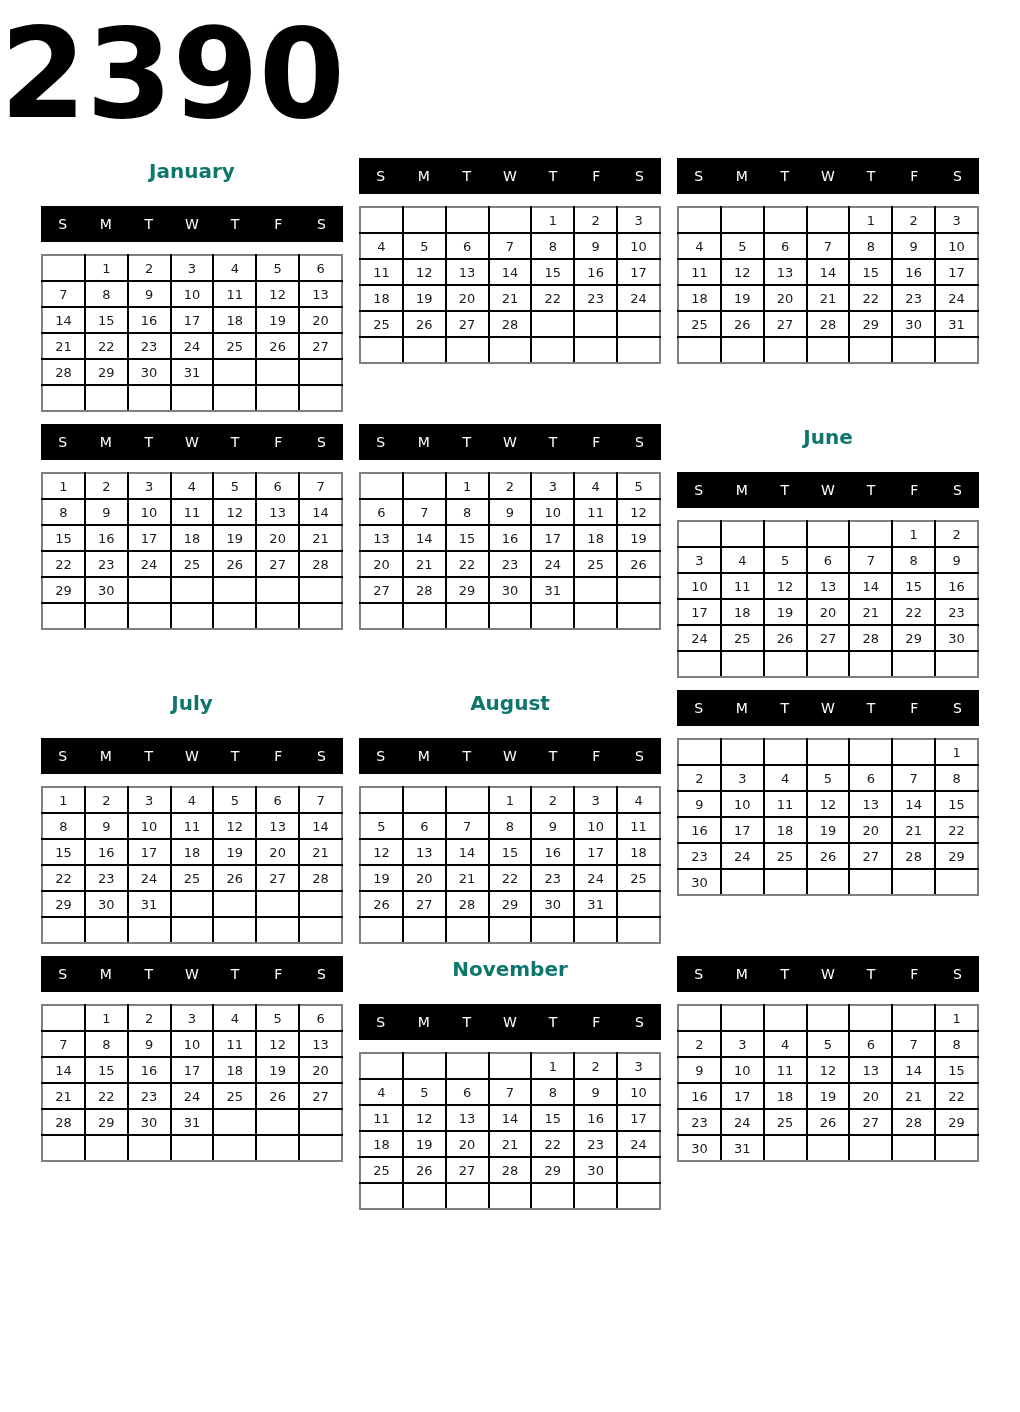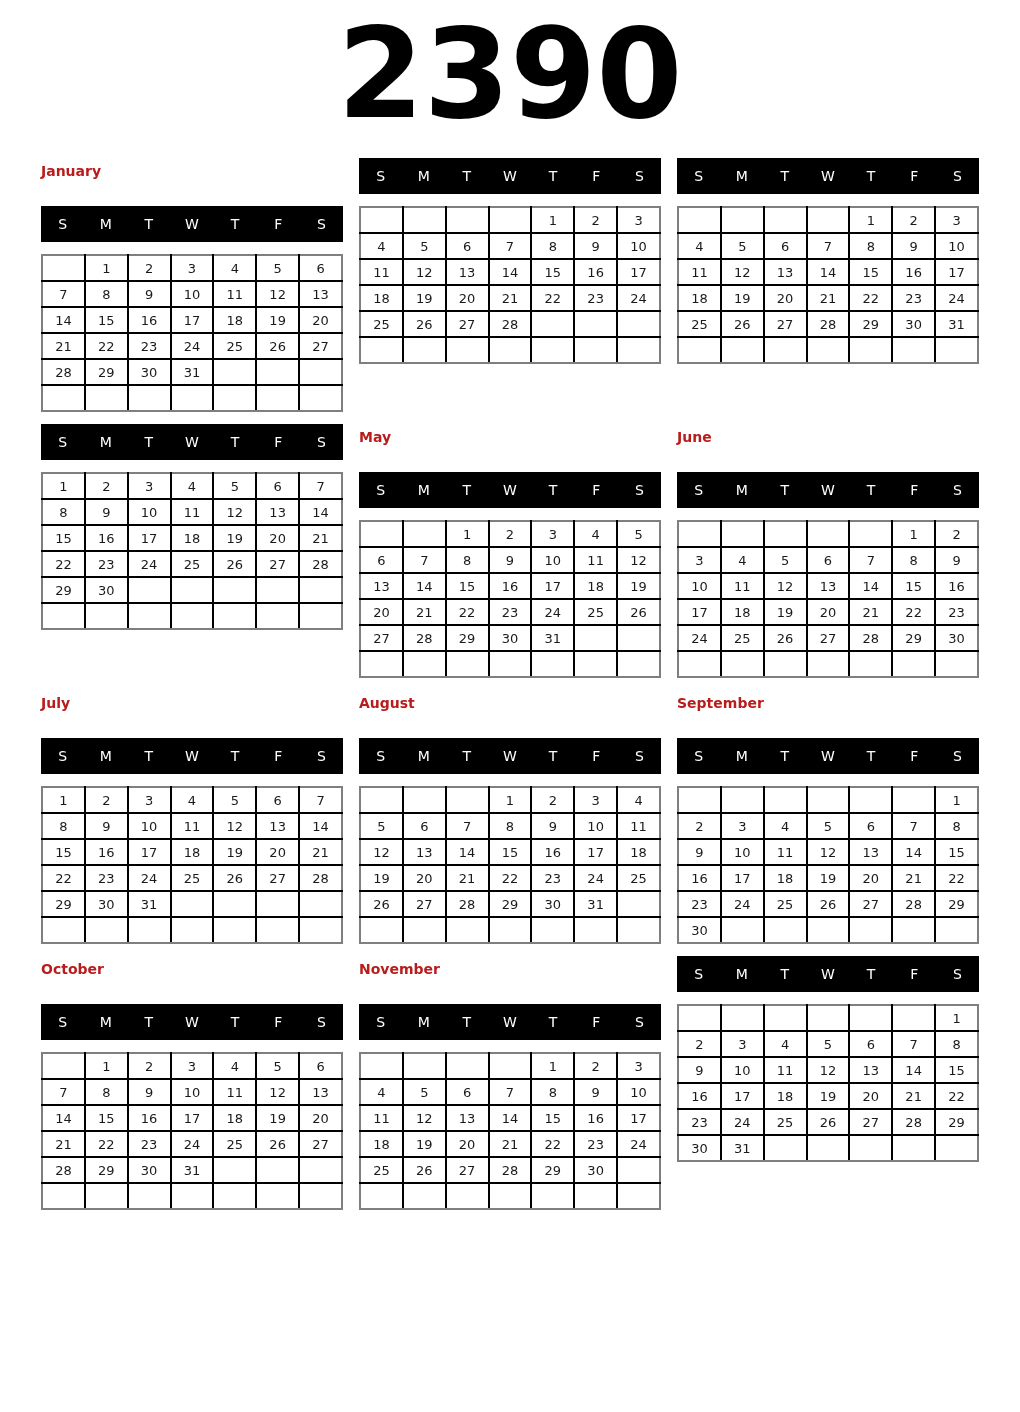--- a/index.html
+++ b/index.html
@@ -3,43 +3,43 @@
 <meta charset="utf-8">
 <style>
   * { margin: 0; padding: 0; box-sizing: border-box; }
   html, body {
     width: 1020px; height: 1412px;
     background: #ffffff;
     font-family: "DejaVu Sans", "Liberation Sans", sans-serif;
     overflow: hidden;
   }
   .year-title {
-    text-align: center;
     font-size: 124px;
     font-weight: bold;
     line-height: 1.0;
     padding-top: 12px;
     height: 158px;
     color: #000000;
   }
   .months-grid {
     display: grid;
     grid-template-columns: repeat(3, 302px);
     justify-content: space-between;
     row-gap: 12px;
     padding: 0 41px;
   }
   .month { width: 302px; }
   .month-name {
-    font-size: 14px;
+    text-align: center;
+    font-size: 20px;
     font-weight: bold;
     height: 26px;
     line-height: 26px;
     margin-bottom: 22px;
-    color: #b91c1c;
+    color: #0f766e;
   }
   .dow-bar {
     background: #000000;
     height: 36px;
     display: grid;
     grid-template-columns: repeat(7, 1fr);
     align-items: center;
     margin-bottom: 12px;
   }
   .dow {
@@ -348,21 +348,20 @@
             <td></td>
             <td></td>
             <td></td>
             <td></td>
           </tr>
         </tbody>
       </table>
   </div>
 
   <div class="month">
-    <div class="month-name">May</div>
     <div class="dow-bar">
         <div class="dow">S</div>
         <div class="dow">M</div>
         <div class="dow">T</div>
         <div class="dow">W</div>
         <div class="dow">T</div>
         <div class="dow">F</div>
         <div class="dow">S</div>
       </div>
     <table class="cal">
@@ -632,92 +631,90 @@
             <td></td>
             <td></td>
             <td></td>
             <td></td>
           </tr>
         </tbody>
       </table>
   </div>
 
   <div class="month">
-    <div class="month-name">September</div>
-    <div class="dow-bar">
-        <div class="dow">S</div>
-        <div class="dow">M</div>
-        <div class="dow">T</div>
-        <div class="dow">W</div>
-        <div class="dow">T</div>
-        <div class="dow">F</div>
-        <div class="dow">S</div>
-      </div>
-    <table class="cal">
-        <tbody>
-          <tr>
-            <td></td>
-            <td></td>
-            <td></td>
-            <td></td>
-            <td></td>
-            <td></td>
-            <td>1</td>
-          </tr>
-          <tr>
-            <td>2</td>
-            <td>3</td>
-            <td>4</td>
-            <td>5</td>
-            <td>6</td>
-            <td>7</td>
-            <td>8</td>
-          </tr>
-          <tr>
-            <td>9</td>
-            <td>10</td>
-            <td>11</td>
-            <td>12</td>
-            <td>13</td>
-            <td>14</td>
-            <td>15</td>
-          </tr>
-          <tr>
-            <td>16</td>
-            <td>17</td>
-            <td>18</td>
-            <td>19</td>
-            <td>20</td>
-            <td>21</td>
-            <td>22</td>
-          </tr>
-          <tr>
-            <td>23</td>
-            <td>24</td>
-            <td>25</td>
-            <td>26</td>
-            <td>27</td>
-            <td>28</td>
-            <td>29</td>
-          </tr>
-          <tr>
-            <td>30</td>
-            <td></td>
-            <td></td>
-            <td></td>
-            <td></td>
-            <td></td>
-            <td></td>
-          </tr>
-        </tbody>
-      </table>
-  </div>
-
-  <div class="month">
-    <div class="month-name">October</div>
+    <div class="dow-bar">
+        <div class="dow">S</div>
+        <div class="dow">M</div>
+        <div class="dow">T</div>
+        <div class="dow">W</div>
+        <div class="dow">T</div>
+        <div class="dow">F</div>
+        <div class="dow">S</div>
+      </div>
+    <table class="cal">
+        <tbody>
+          <tr>
+            <td></td>
+            <td></td>
+            <td></td>
+            <td></td>
+            <td></td>
+            <td></td>
+            <td>1</td>
+          </tr>
+          <tr>
+            <td>2</td>
+            <td>3</td>
+            <td>4</td>
+            <td>5</td>
+            <td>6</td>
+            <td>7</td>
+            <td>8</td>
+          </tr>
+          <tr>
+            <td>9</td>
+            <td>10</td>
+            <td>11</td>
+            <td>12</td>
+            <td>13</td>
+            <td>14</td>
+            <td>15</td>
+          </tr>
+          <tr>
+            <td>16</td>
+            <td>17</td>
+            <td>18</td>
+            <td>19</td>
+            <td>20</td>
+            <td>21</td>
+            <td>22</td>
+          </tr>
+          <tr>
+            <td>23</td>
+            <td>24</td>
+            <td>25</td>
+            <td>26</td>
+            <td>27</td>
+            <td>28</td>
+            <td>29</td>
+          </tr>
+          <tr>
+            <td>30</td>
+            <td></td>
+            <td></td>
+            <td></td>
+            <td></td>
+            <td></td>
+            <td></td>
+          </tr>
+        </tbody>
+      </table>
+  </div>
+
+  <div class="month">
     <div class="dow-bar">
         <div class="dow">S</div>
         <div class="dow">M</div>
         <div class="dow">T</div>
         <div class="dow">W</div>
         <div class="dow">T</div>
         <div class="dow">F</div>
         <div class="dow">S</div>
       </div>
     <table class="cal">

